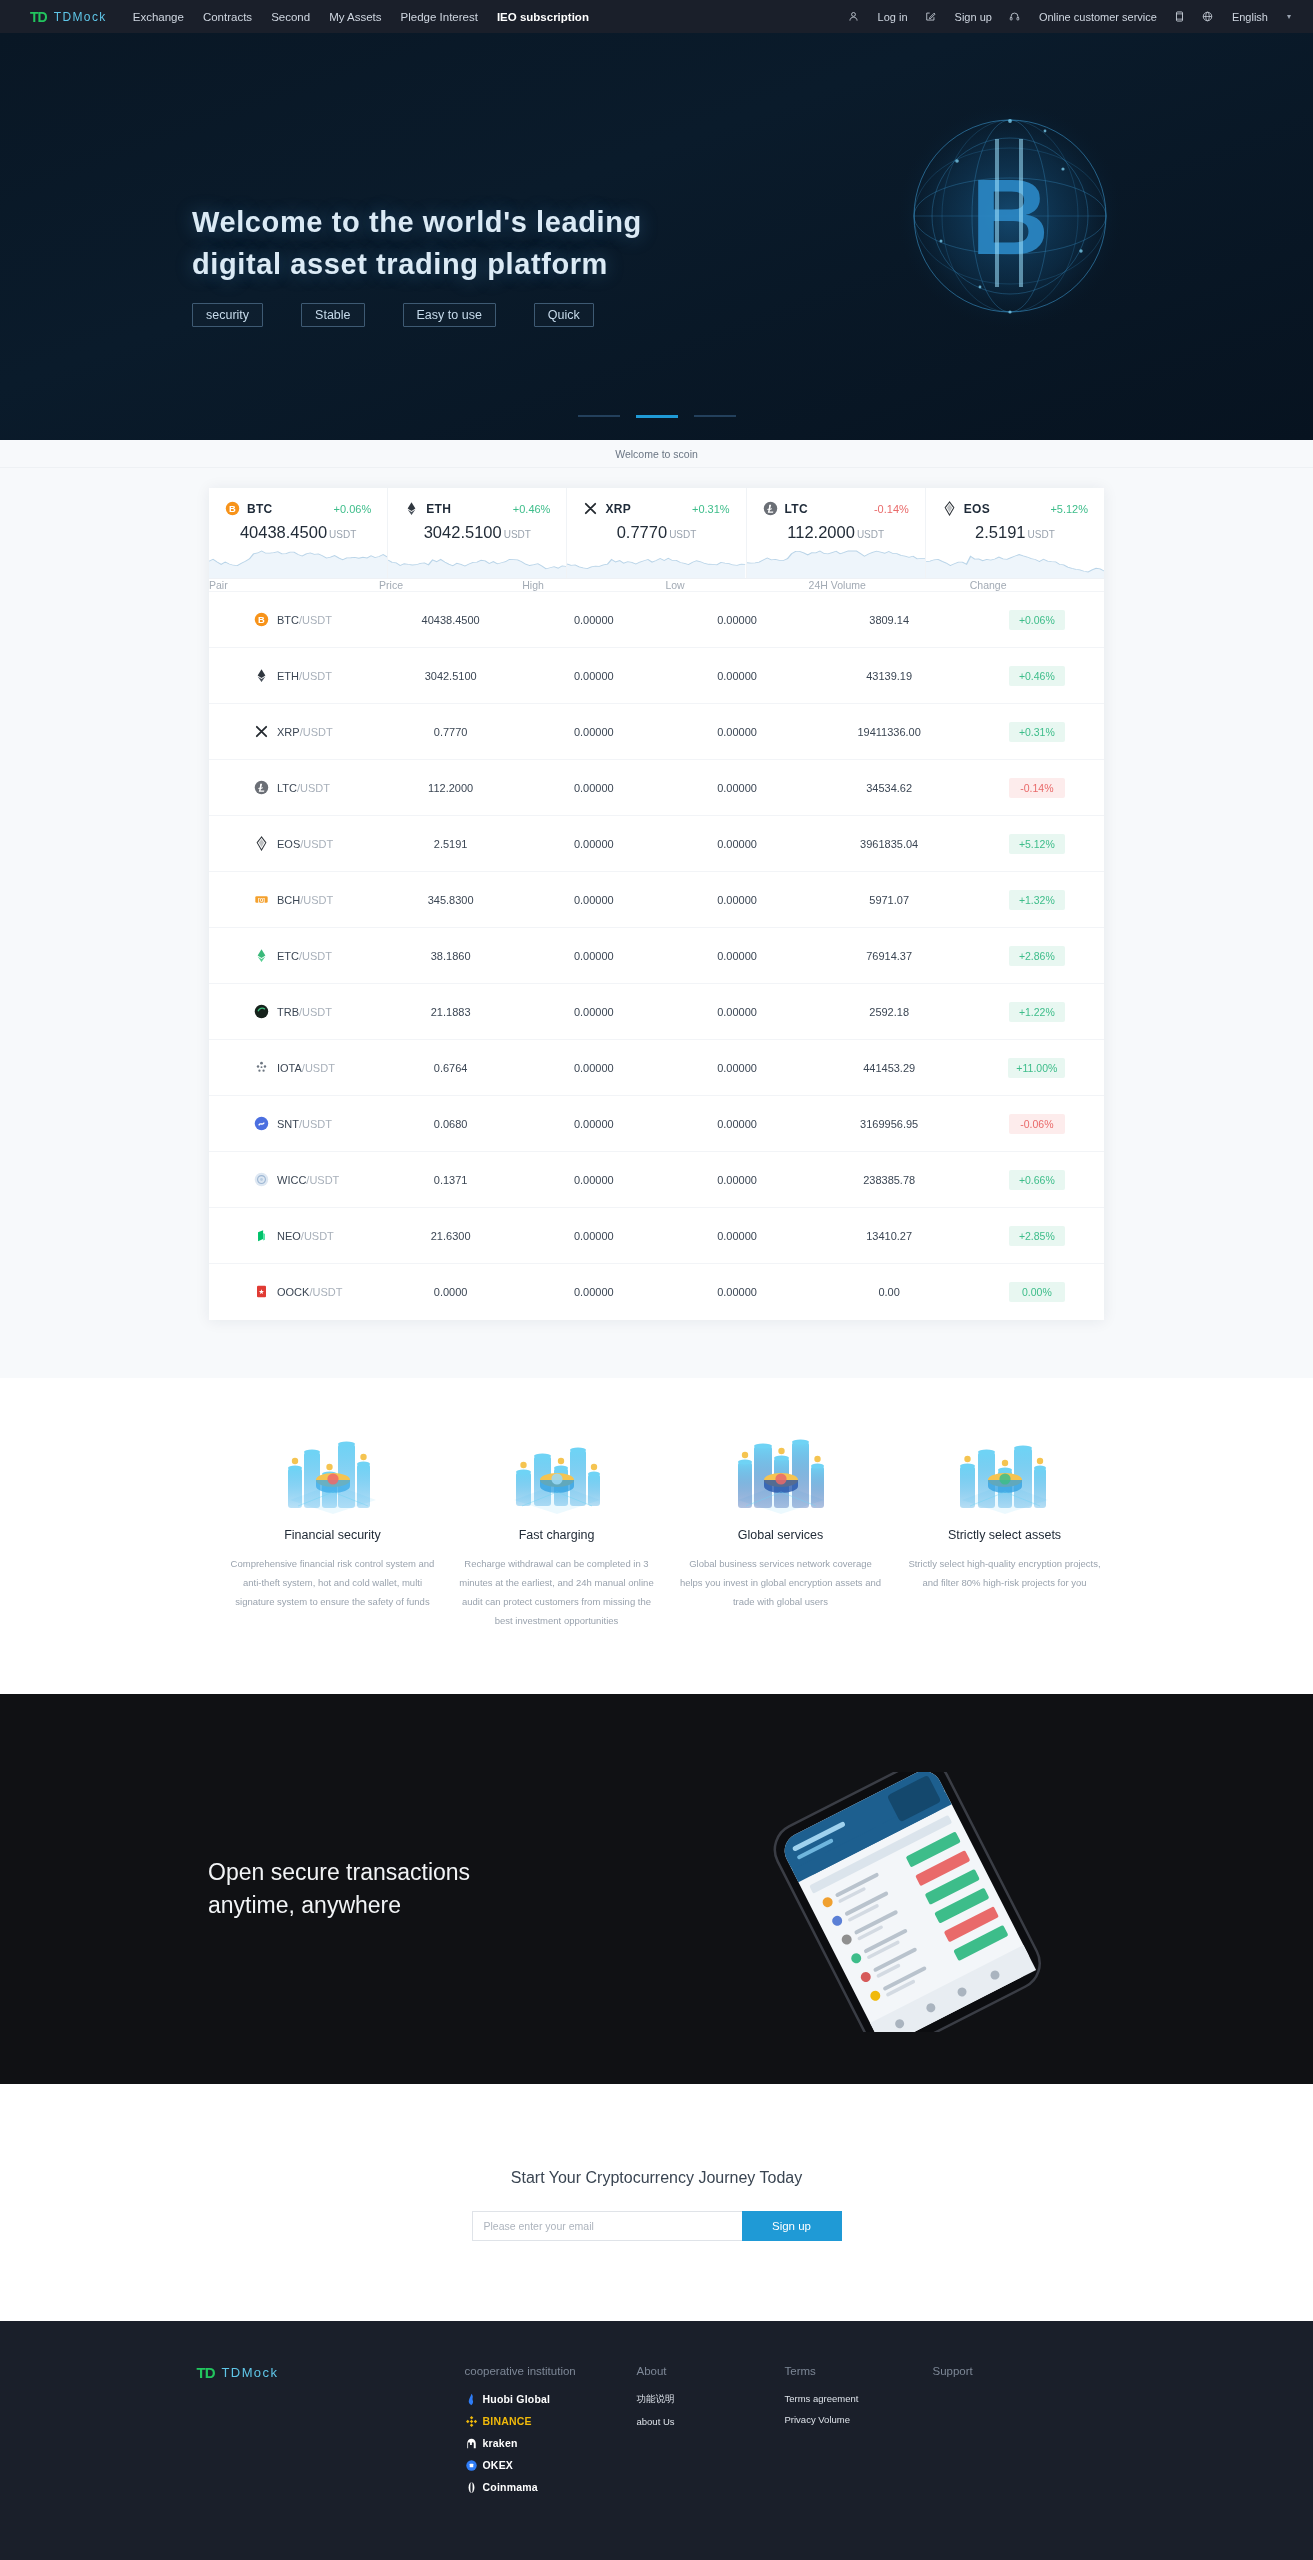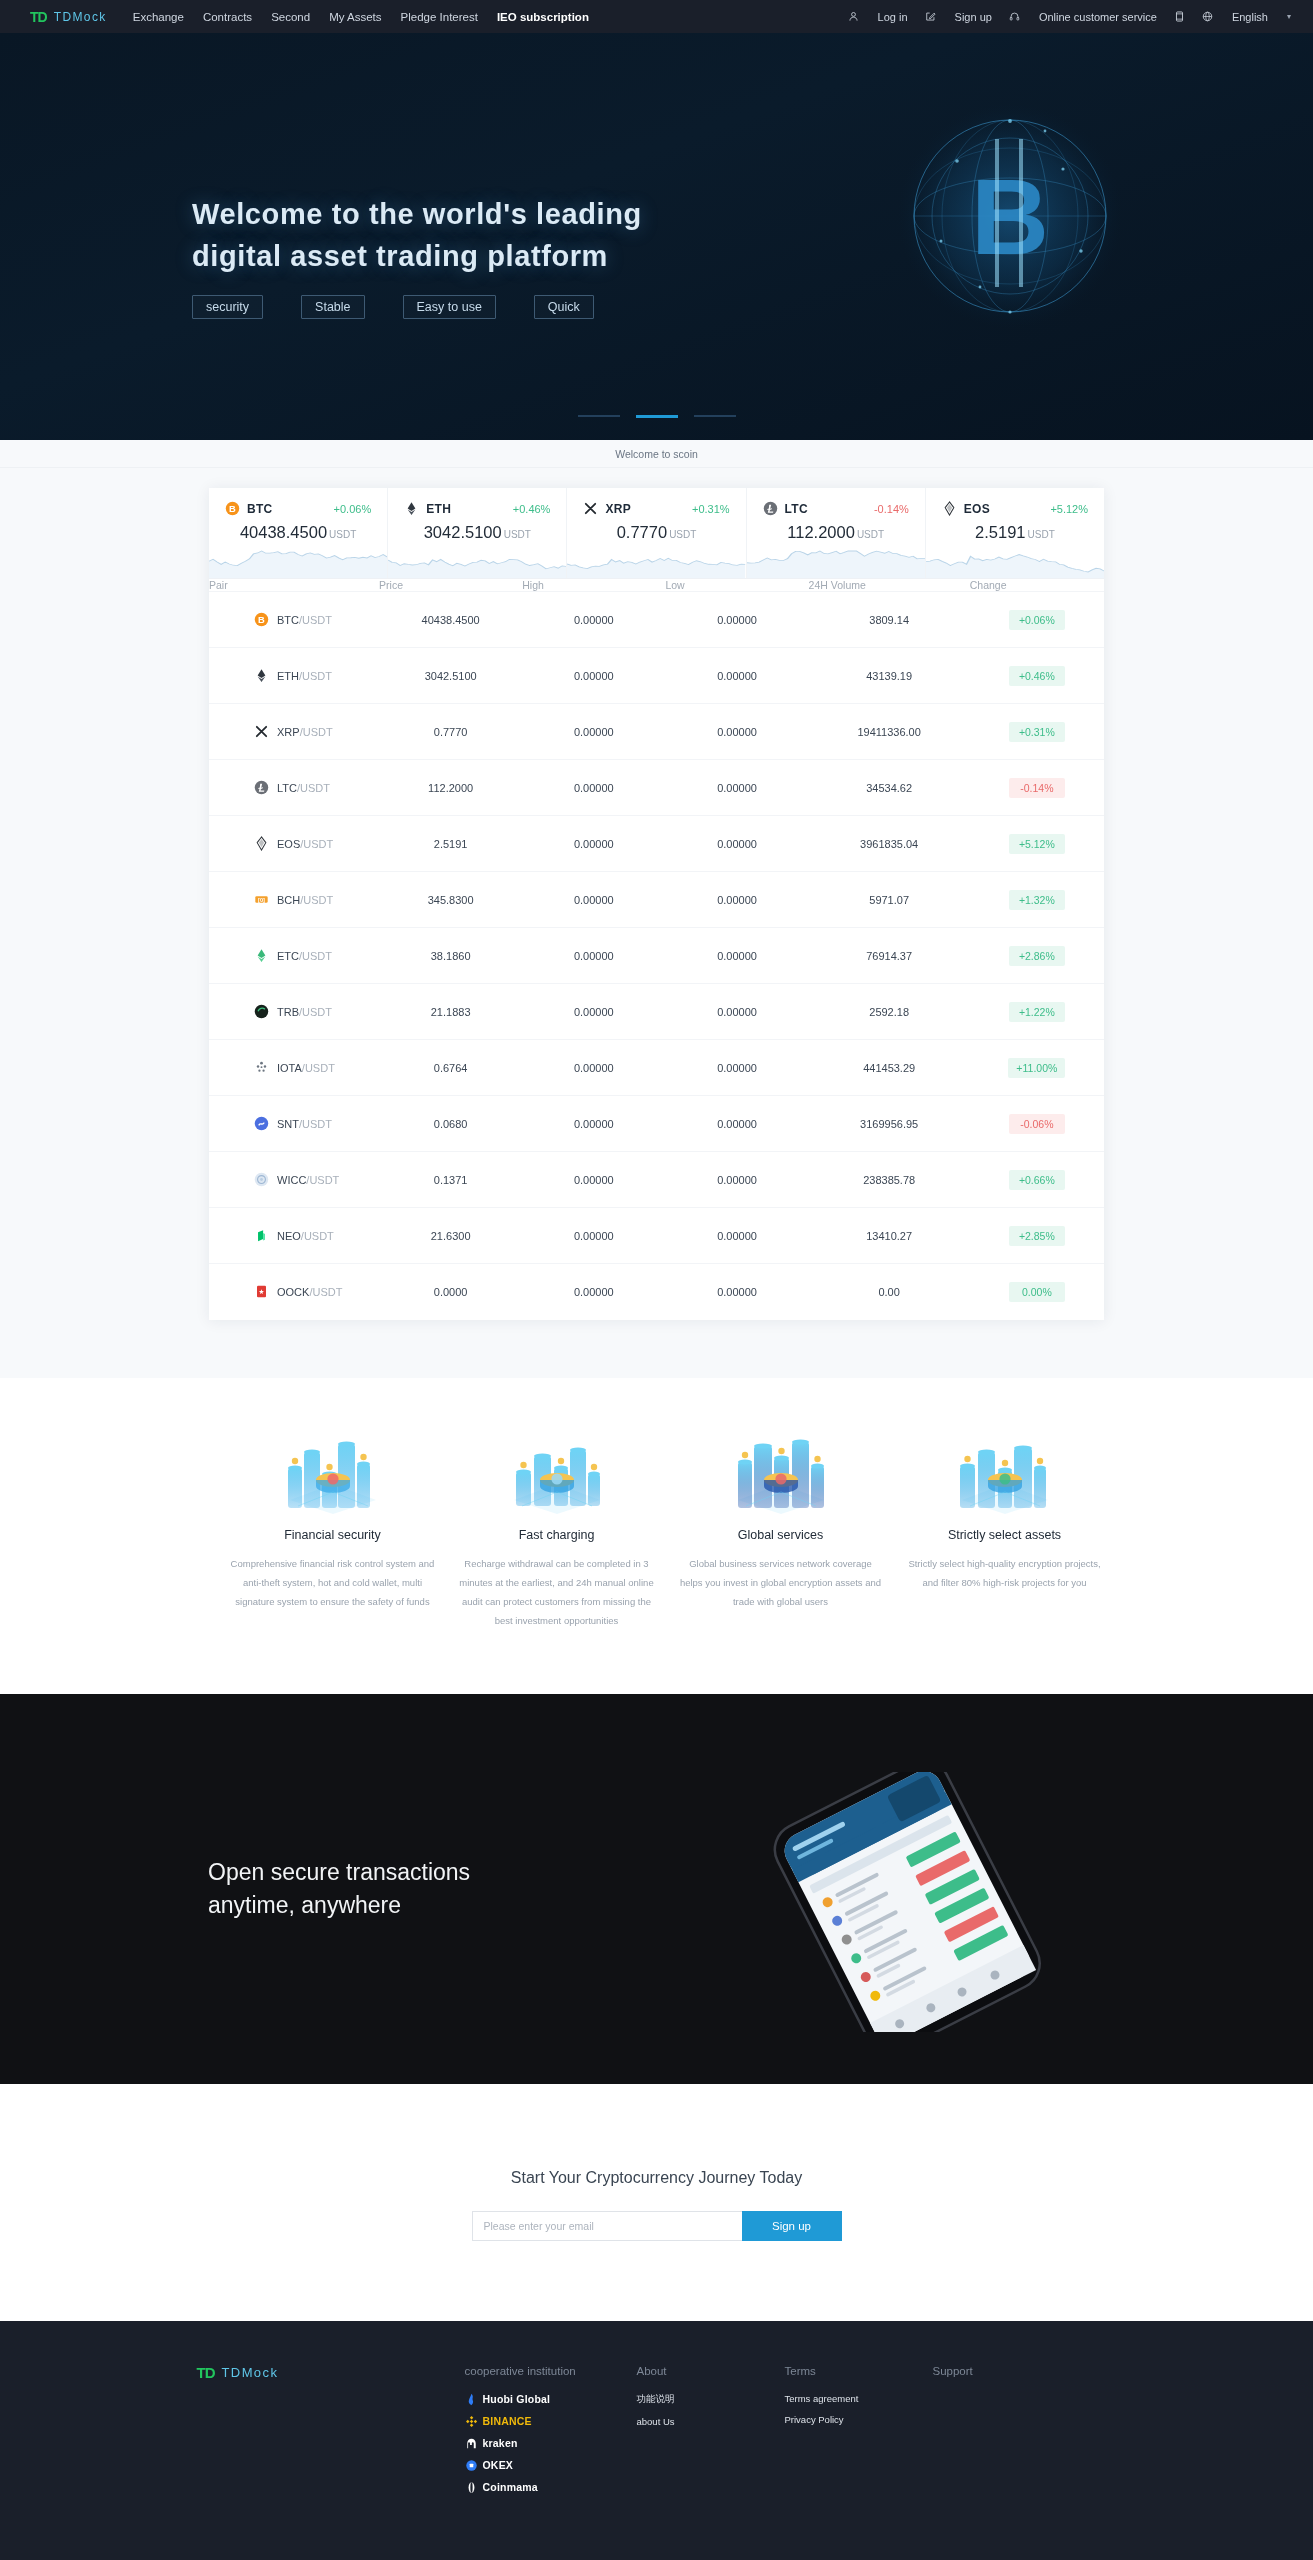--- a/index.html
+++ b/index.html
@@ -37,21 +37,21 @@
   .caret { font-size:8px; color:#9aa3b0; }
 
   
   .hero {
     position:relative;
     height:407px;
     background:linear-gradient(160deg,#091725 0%,#0a1b2b 40%,#071320 100%);
     overflow:hidden;
   }
   .hero-inner { position:relative; width:1313px; height:100%; }
-  .hero-copy { position:absolute; left:192px; top:160px; }
+  .hero-copy { position:absolute; left:192px; top:168px; }
   .hero-h1 {
     font-size:29px; font-weight:bold; color:#dbeaf5;
     line-height:1.45; letter-spacing:.6px;
     text-shadow:0 0 18px rgba(90,170,230,.35);
   }
   .hero-tags { display:flex; gap:38px; margin-top:18px; }
   .hero-tag {
     border:1px solid #3e5a73; color:#c7dbeb;
     font-size:12.5px; padding:4px 13px; border-radius:1px;
     background:rgba(255,255,255,.02);
@@ -930,21 +930,21 @@
       <div id="about-links">
           <a href="#" class="f-link">功能说明</a>
           <a href="#" class="f-link">about Us</a>
         </div>
     </div>
 
     <div class="f-col">
       <div class="f-head">Terms</div>
       <div id="terms-links">
           <a href="#" class="f-link">Terms agreement</a>
-          <a href="#" class="f-link">Privacy Policy</a>
+          <a href="#" class="f-link">Privacy Volume</a>
         </div>
     </div>
 
     <div class="f-col">
       <div class="f-head">Support</div>
     </div>
   </div>
 </div>
 
 </body></html>

